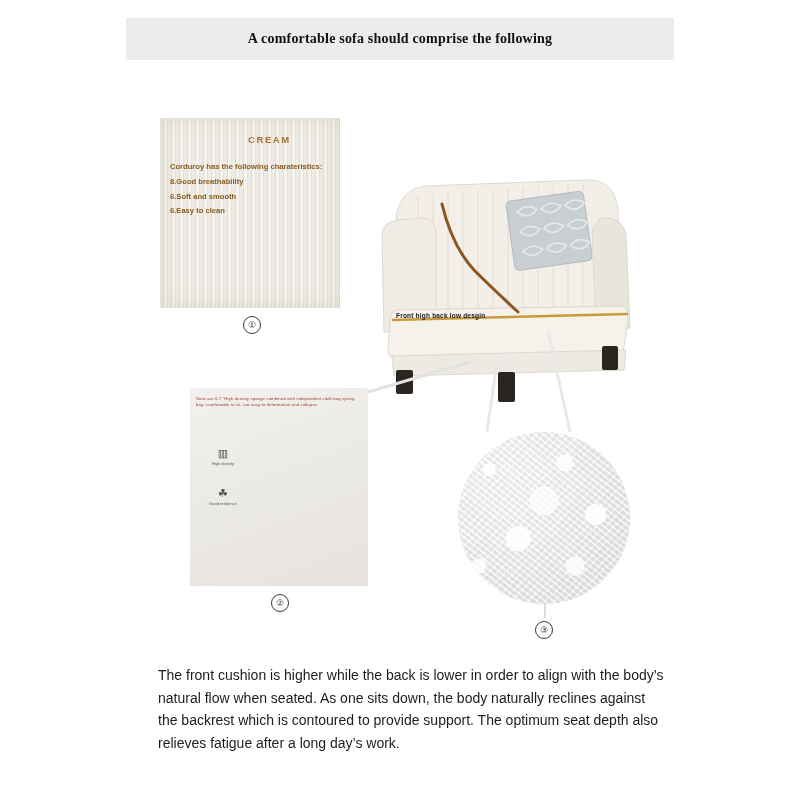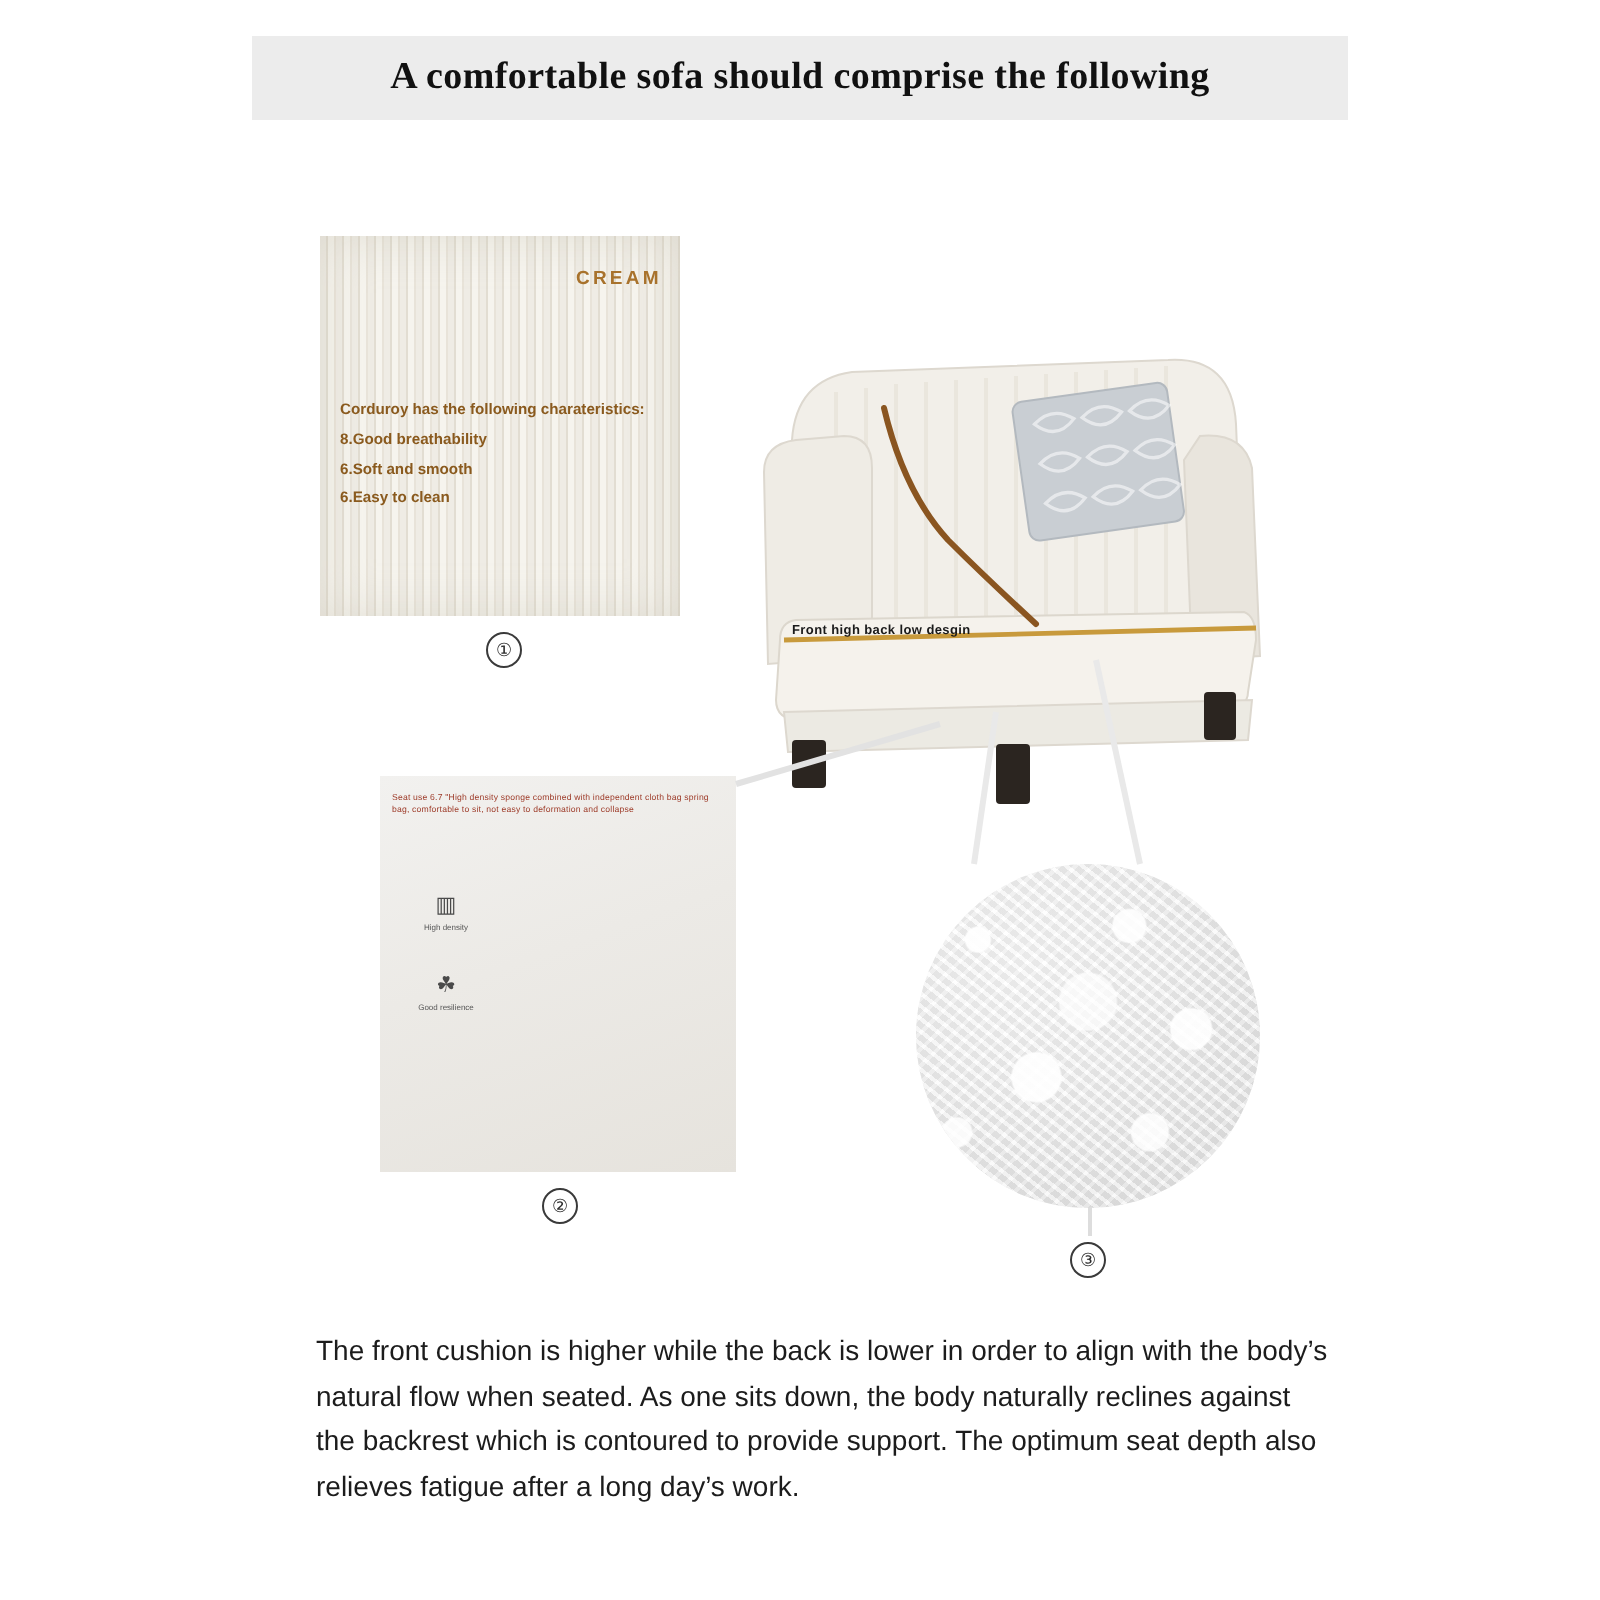--- a/index.html
+++ b/index.html
@@ -33,21 +33,21 @@
   .header-title {
     position: absolute;
     left: 126px;
     top: 18px;
     width: 548px;
     height: 42px;
     display: flex;
     align-items: center;
     justify-content: center;
     font-family: "Liberation Serif", serif;
-    font-size: 19px;
+    font-size: 14px;
     font-weight: bold;
     color: #111111;
     letter-spacing: 0.2px;
   }
 
   
   .swatch {
     position: absolute;
     left: 160px;
     top: 118px;
@@ -68,32 +68,30 @@
     box-shadow: inset 0 0 24px rgba(190,183,167,0.35);
   }
   .swatch-title {
     position: absolute;
     left: 248px;
     top: 134px;
     font-size: 9.5px;
     font-weight: bold;
     color: #a8722c;
     letter-spacing: 1.6px;
-    margin-left: 40px;
   }
   .swatch-lines {
     position: absolute;
     left: 170px;
     top: 160px;
     width: 165px;
     color: #8a5a1e;
     font-size: 7.6px;
     font-weight: bold;
     line-height: 1.95;
-    margin-top: 38px;
   }
   .swatch-lines div { white-space: nowrap; }
 
   .num-circle {
     position: absolute;
     width: 16px;
     height: 16px;
     border: 1px solid #3a3a3a;
     border-radius: 50%;
     display: flex;

